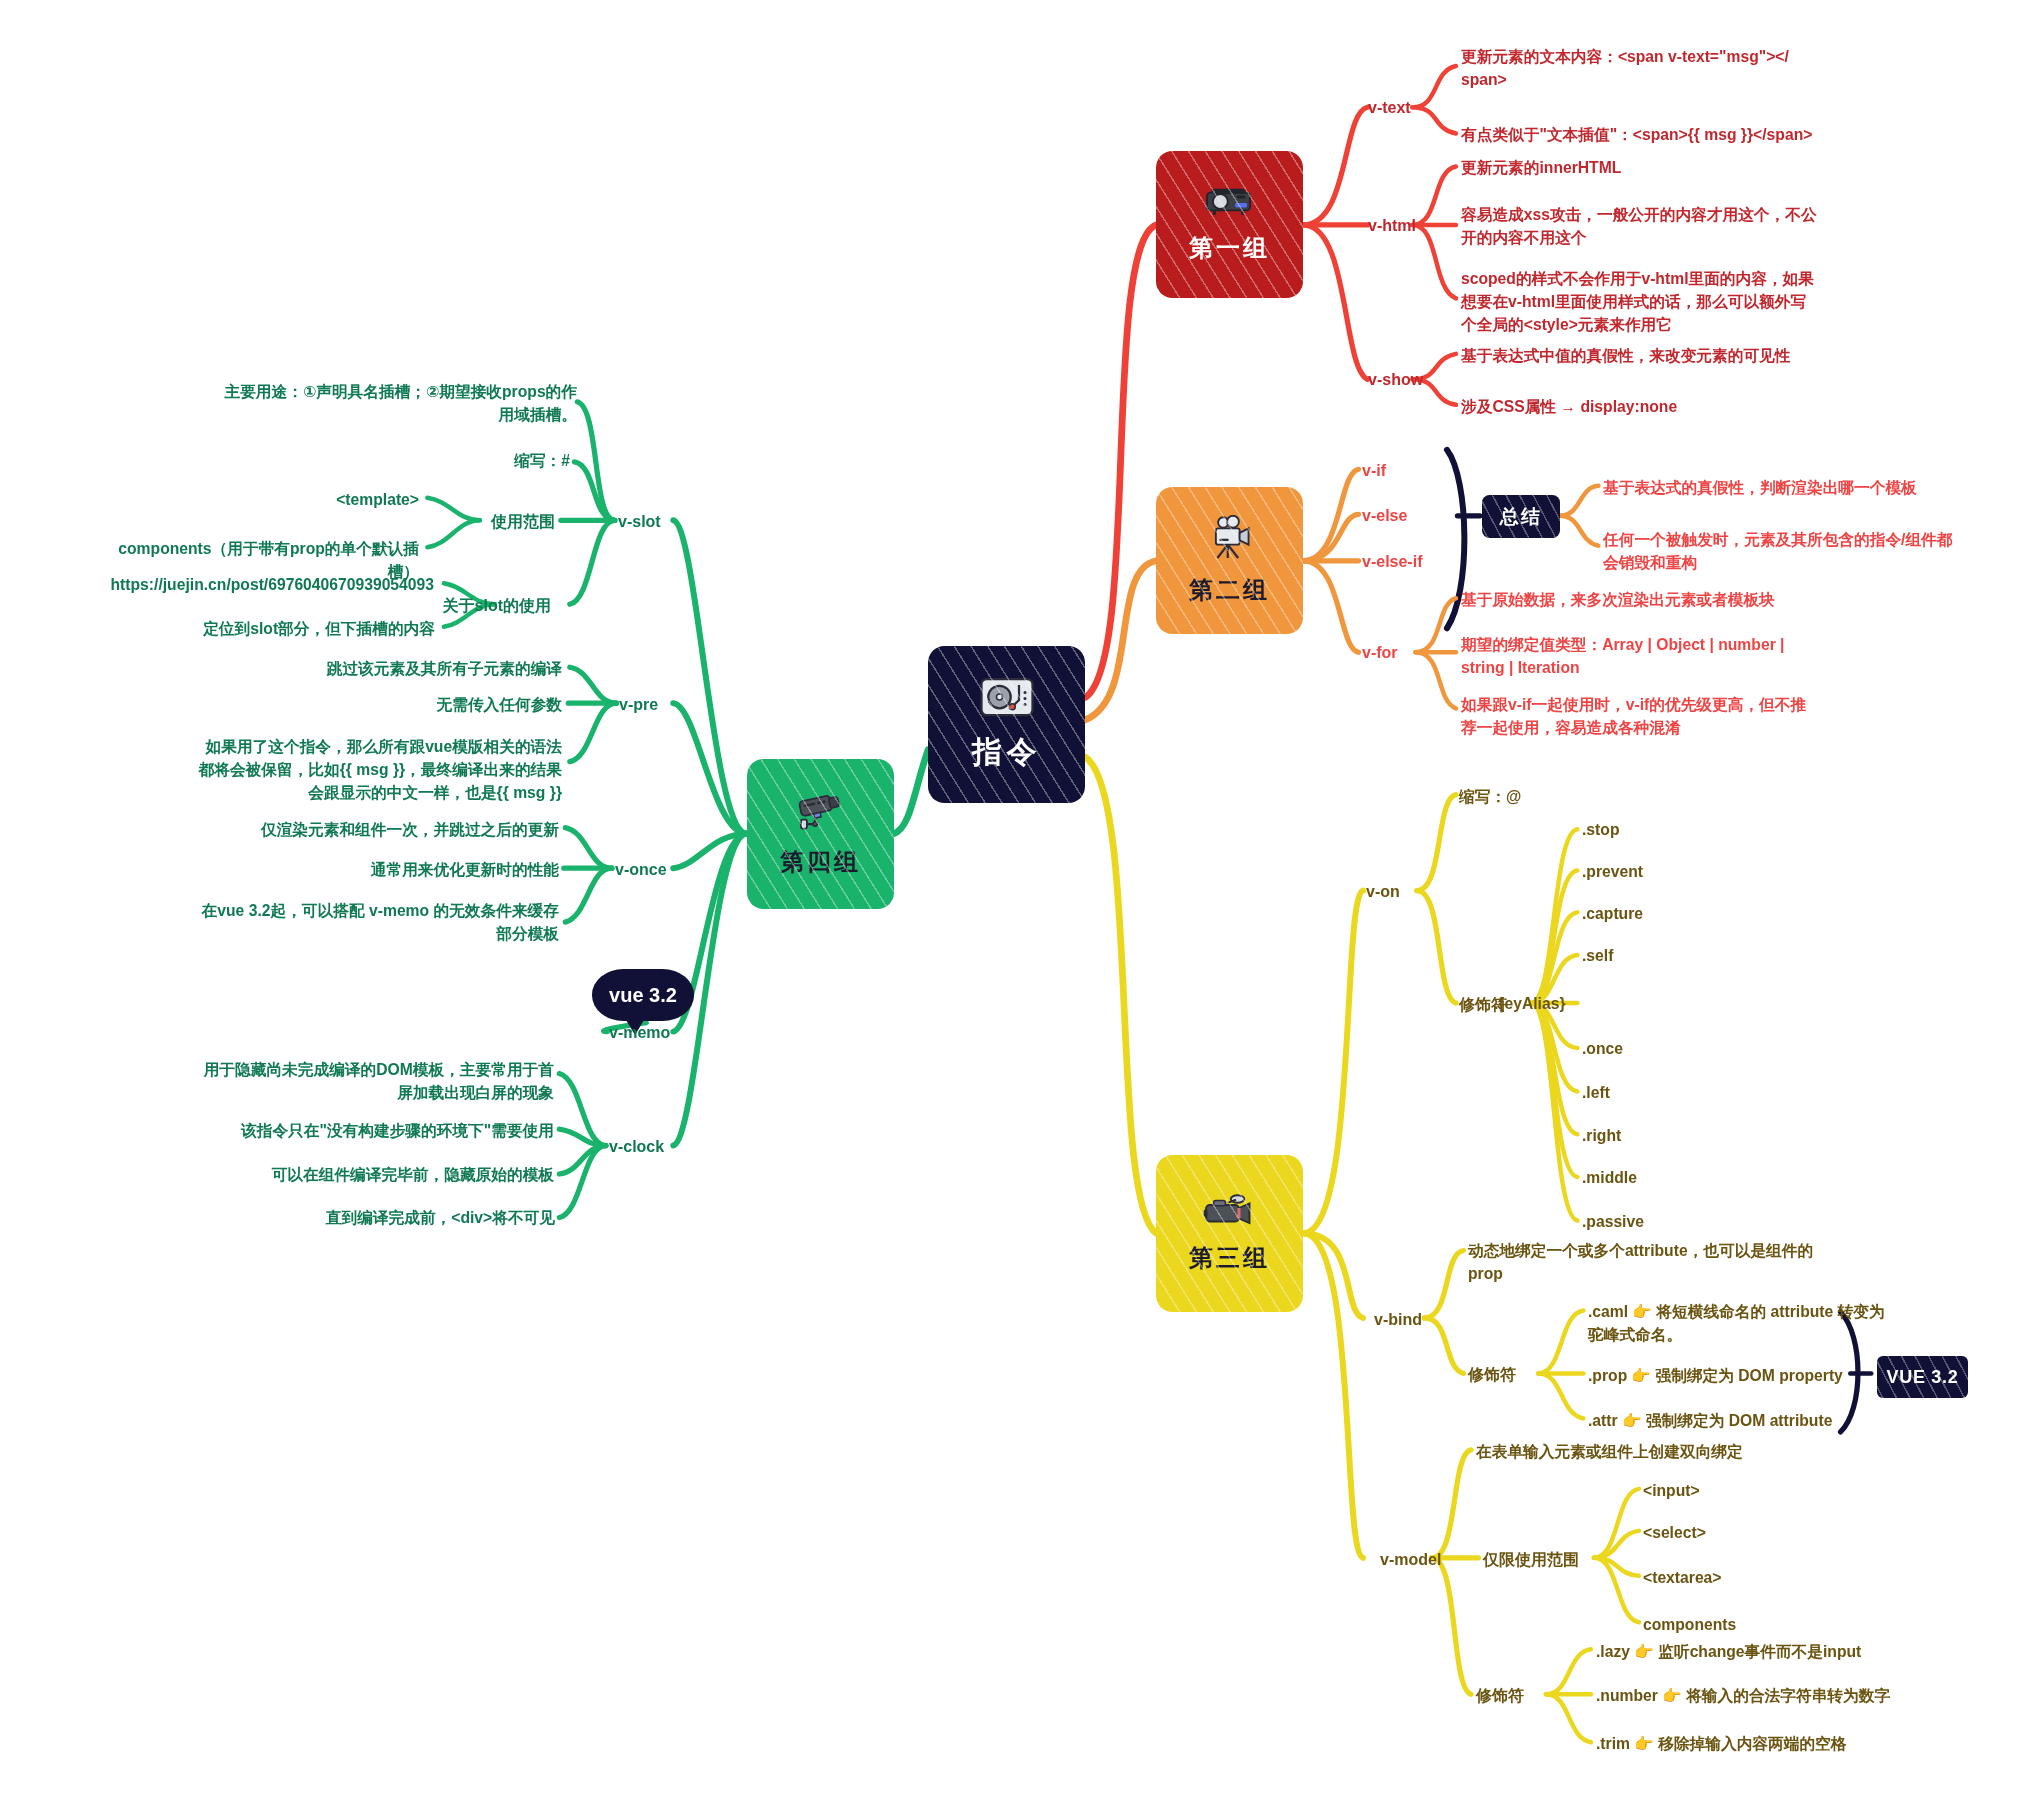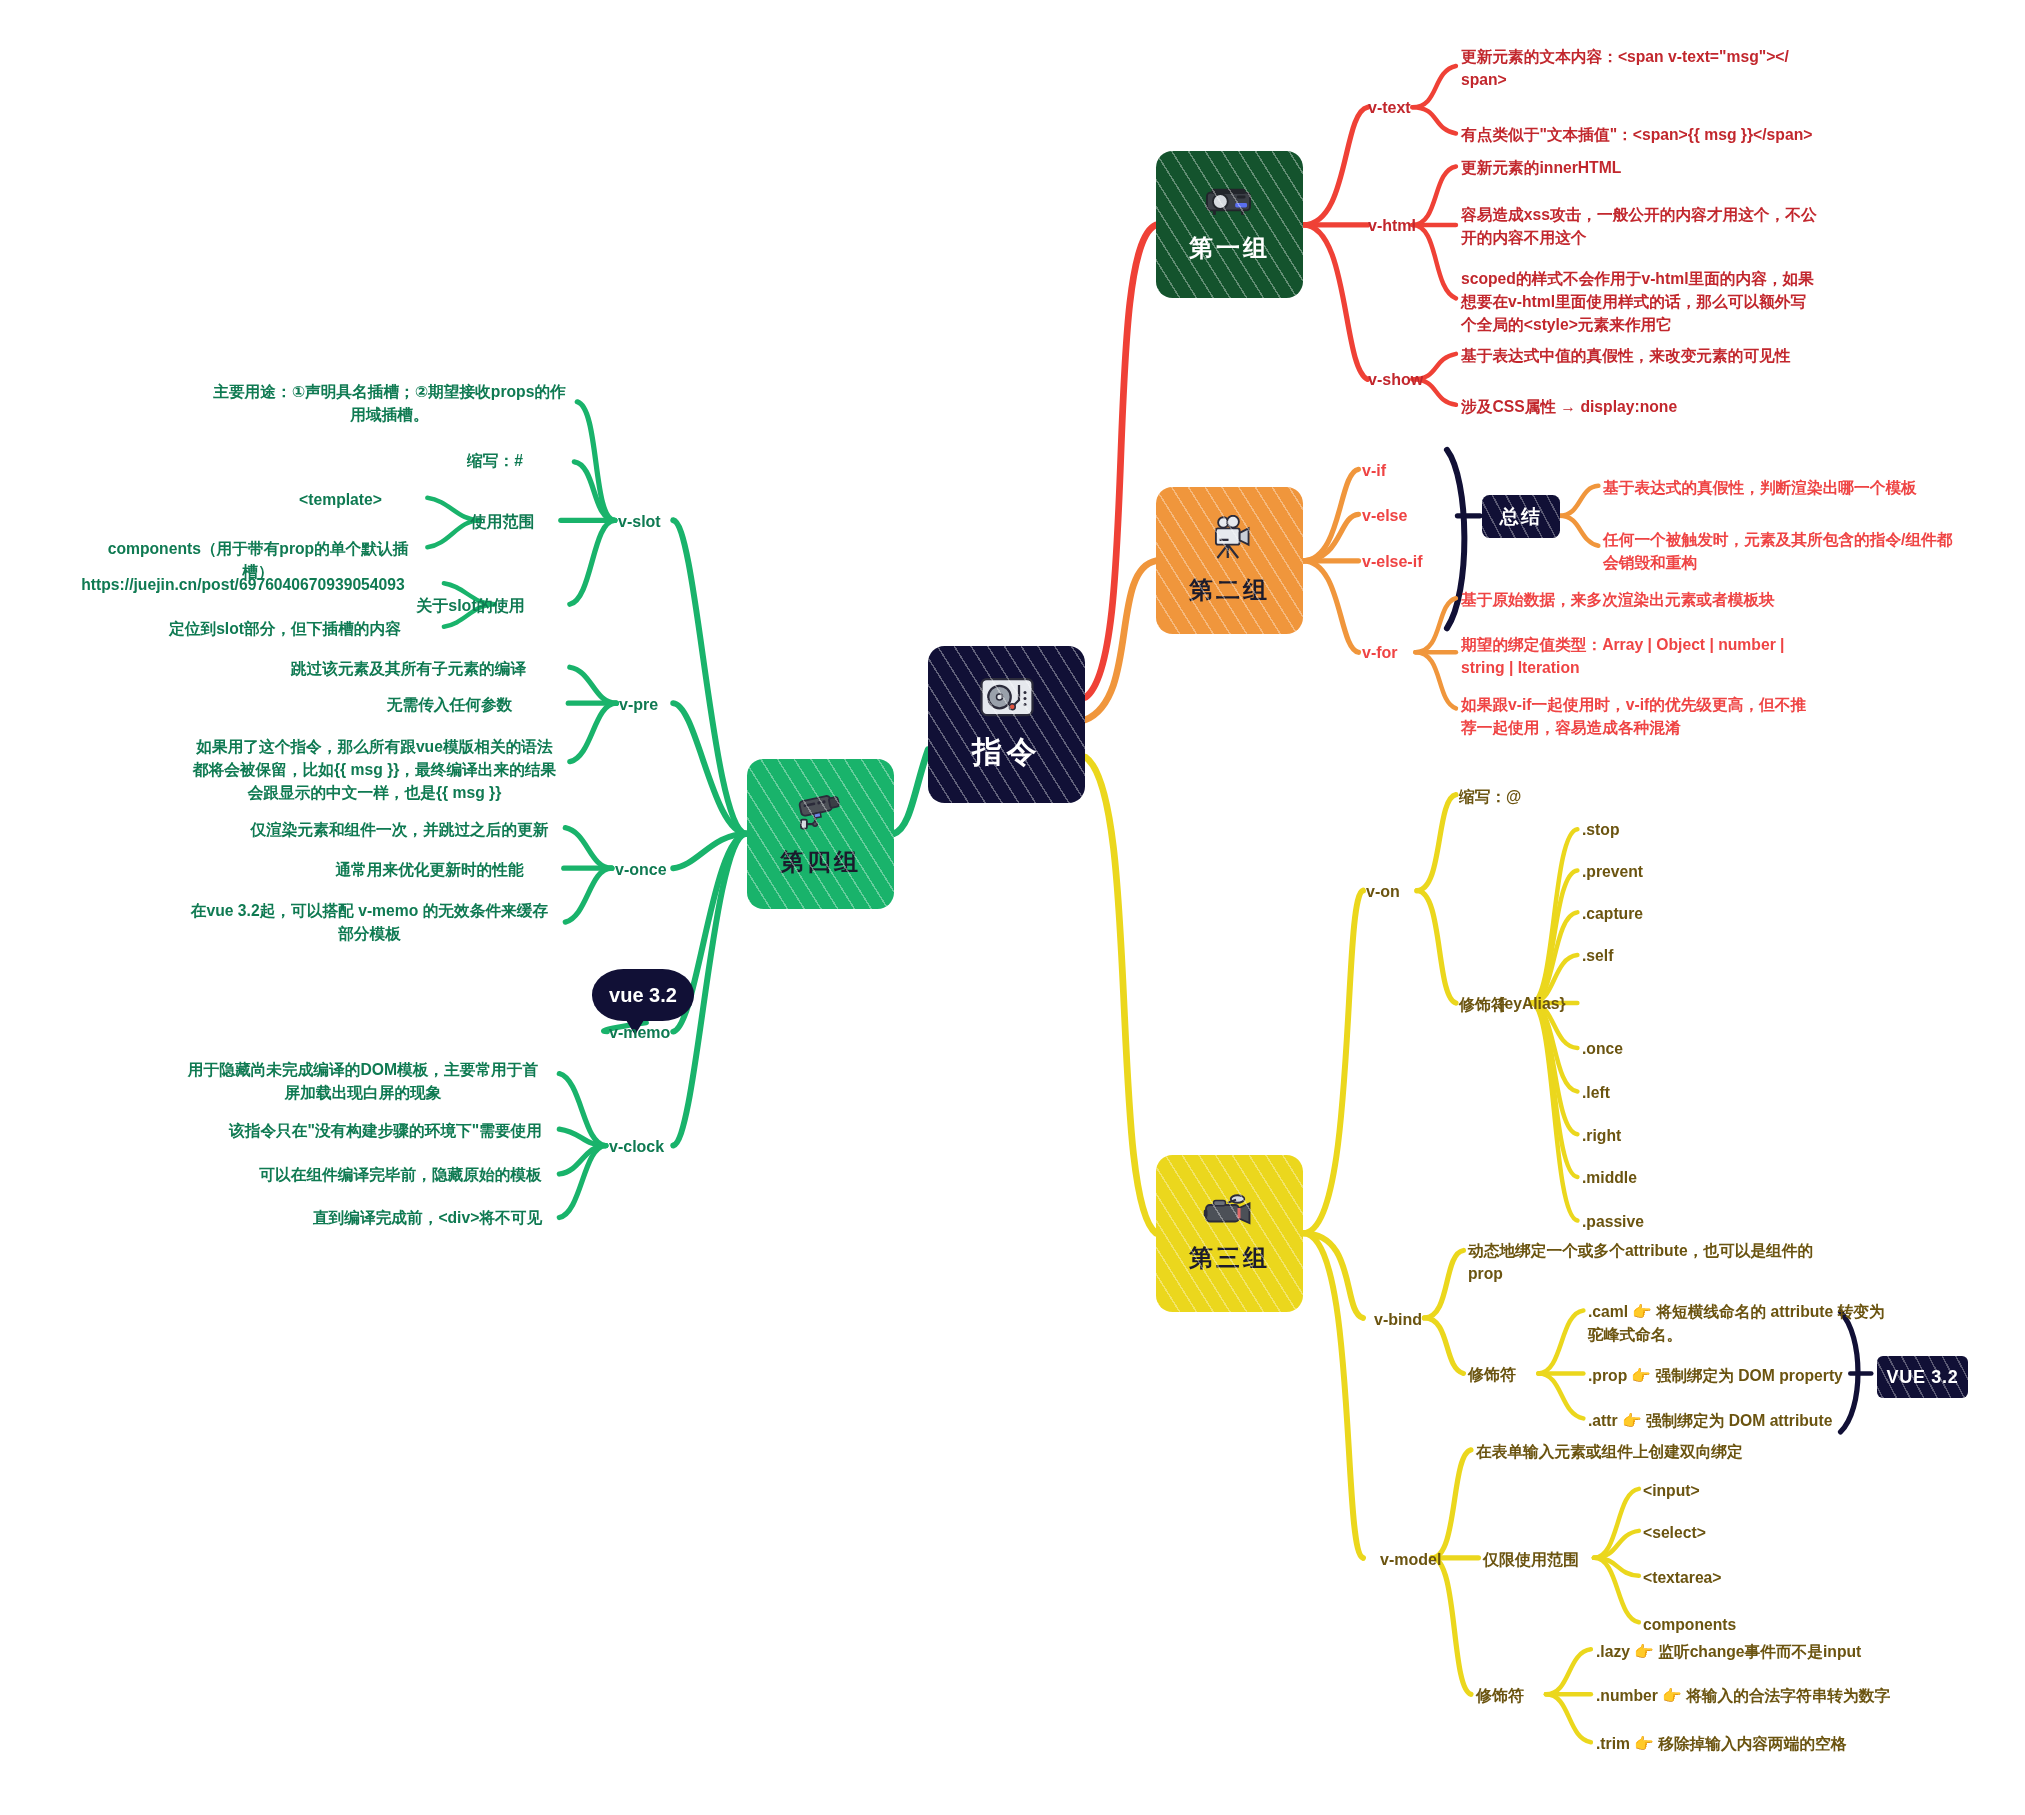--- a/index.html
+++ b/index.html
@@ -67,21 +67,21 @@
 
   
   .lf{
     position:absolute;font-size:15.7px;line-height:1.45;font-weight:600;
     white-space:pre-line;
   }
   .lf.r{color:#c2272d;}
   .lf.y{color:#6b5410;}
   .lf.g{color:#0f7a52;text-align:center;}
   .lf.k{color:#ef4444;}
-  .lf.left{text-align:center;}
+  .lf.left{text-align:right;}
   .lf.big{font-size:16px;}
 </style>
 </head>
 <body>
 
 <div id="stage">
 
   <svg id="wires" viewBox="0 0 2701 2421">
     <g fill="none" stroke-linecap="round">
 
@@ -206,21 +206,21 @@
         <path d="M52 12 L52 32 L44 40" stroke="#2b2b3a" stroke-width="3" fill="none"></path>
         <circle cx="43" cy="41" r="4" fill="#e2543f" stroke="#2b2b3a" stroke-width="2"></circle>
         <circle cx="60" cy="22" r="2" fill="#2b2b3a"></circle>
           <circle cx="60" cy="30" r="2" fill="#2b2b3a"></circle>
           <circle cx="60" cy="38" r="2" fill="#2b2b3a"></circle>
       </svg>
     </span>
     <span class="glabel">指令</span>
   </div>
 
-  <div class="grpbox hatch" id="g1" style="background:#14532d;">
+  <div class="grpbox hatch" id="g1" style="background:#b91c1c;">
     <span class="gicon">
       <svg width="52" height="33" viewBox="0 0 70 44">
         <rect x="4" y="10" width="58" height="24" rx="5" fill="#3b3f46" stroke="#22252b" stroke-width="2.5"></rect>
         <rect x="10" y="5" width="46" height="7" rx="3" fill="#22252b"></rect>
         <circle cx="22" cy="22" r="10" fill="#d7dbe0" stroke="#22252b" stroke-width="2.5"></circle>
         <rect x="42" y="24" width="16" height="6" rx="2" fill="#5a6ff0"></rect>
         <rect x="44" y="14" width="12" height="4" rx="2" fill="#22252b"></rect>
         <rect x="12" y="34" width="4" height="6" fill="#22252b"></rect>
           <rect x="50" y="34" width="4" height="6" fill="#22252b"></rect>
       </svg>

